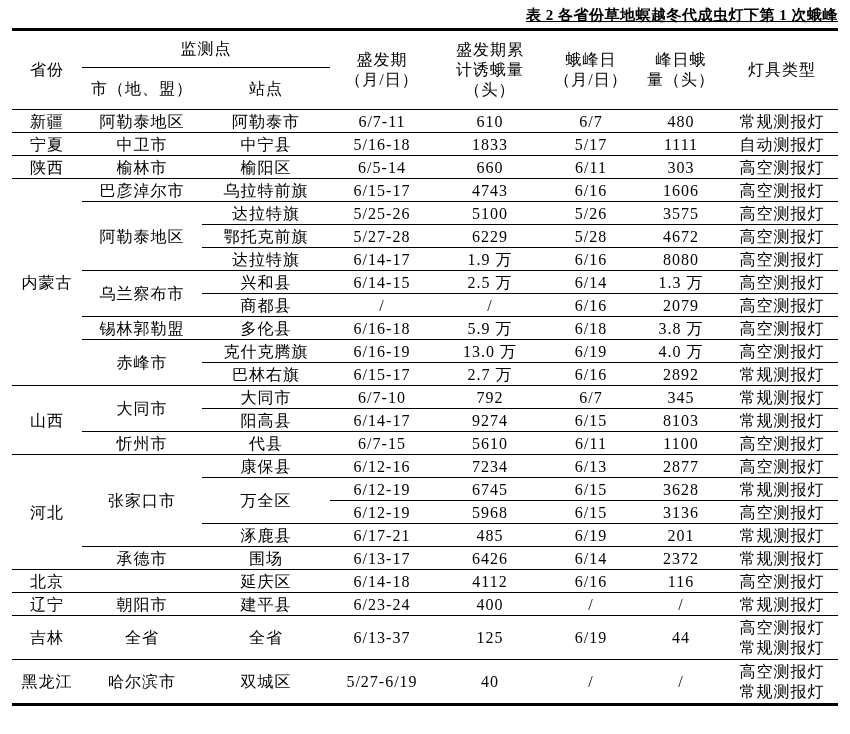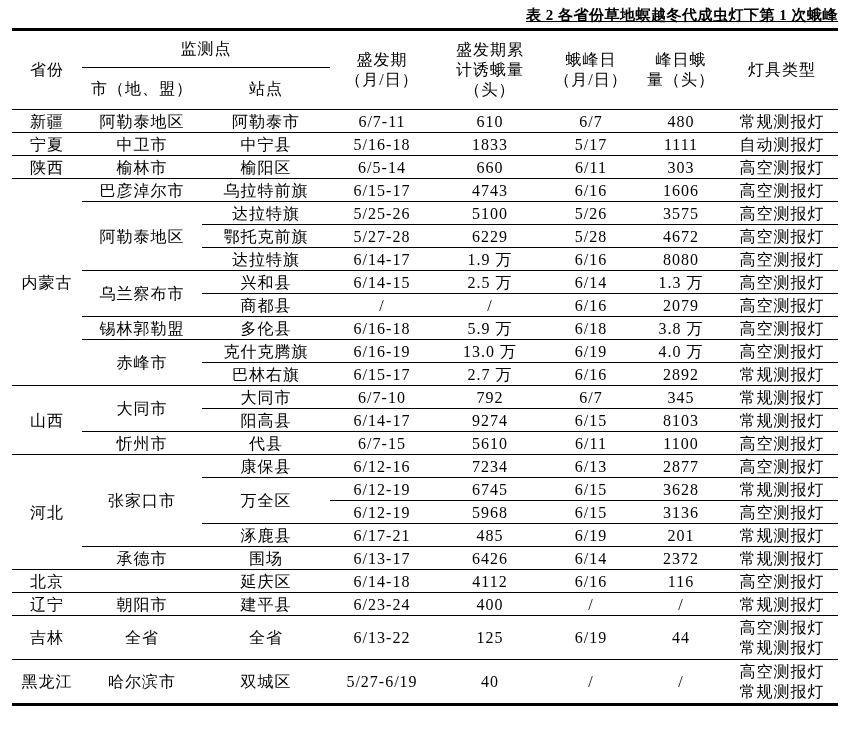--- a/index.html
+++ b/index.html
@@ -307,21 +307,21 @@
           <td>6/23-24</td>
           <td>400</td>
           <td>/</td>
           <td>/</td>
           <td>常规测报灯</td>
         </tr>
         <tr class="tall">
           <td>吉林</td>
           <td>全省</td>
           <td>全省</td>
-          <td>6/13-22</td>
+          <td>6/13-37</td>
           <td>125</td>
           <td>6/19</td>
           <td>44</td>
           <td>高空测报灯
 常规测报灯</td>
         </tr>
         <tr class="tall">
           <td>黑龙江</td>
           <td>哈尔滨市</td>
           <td>双城区</td>

